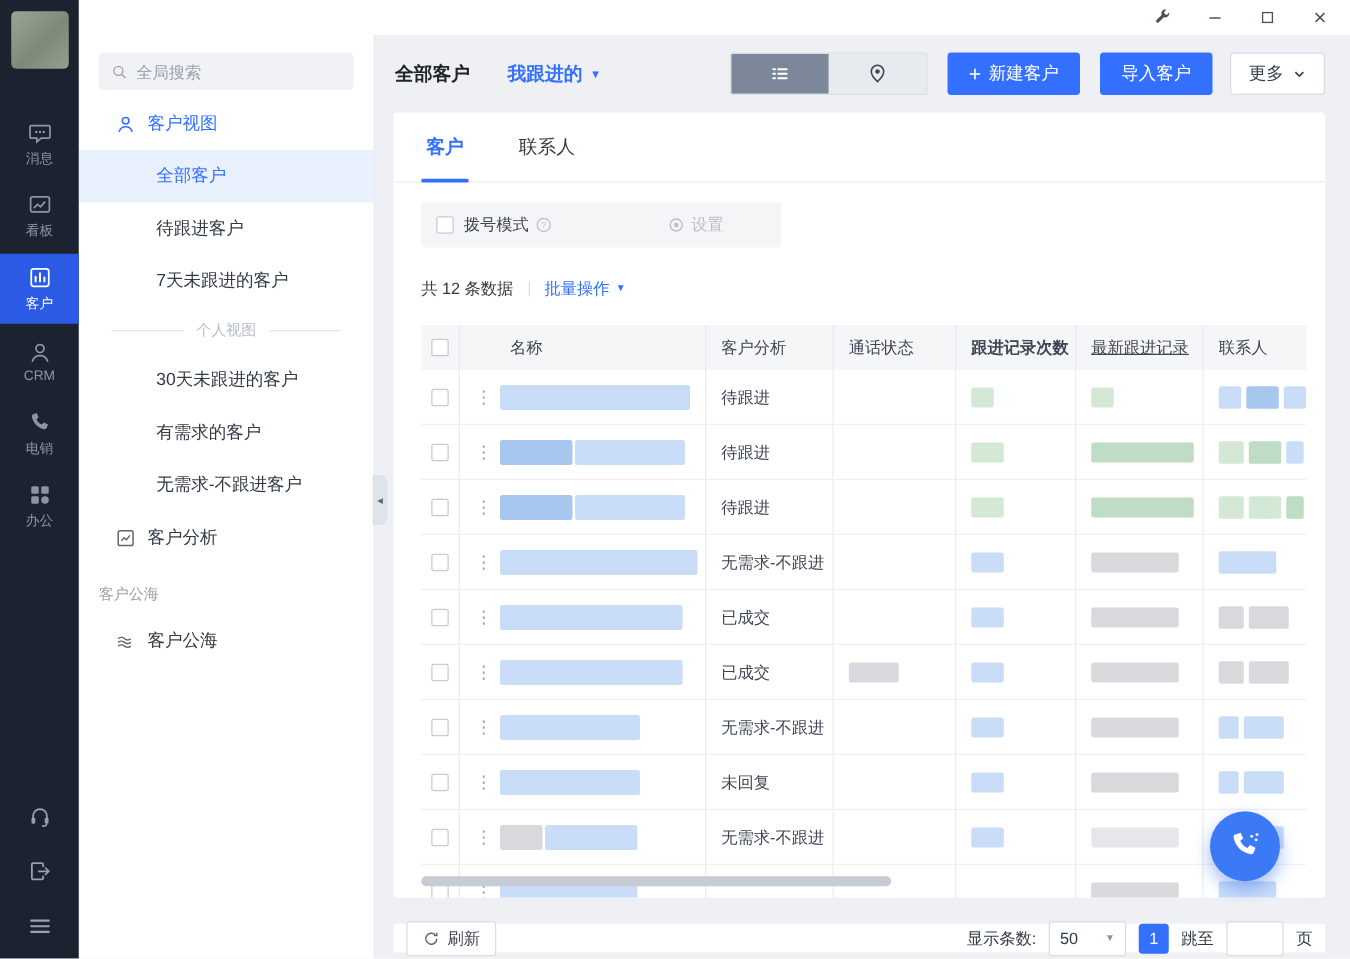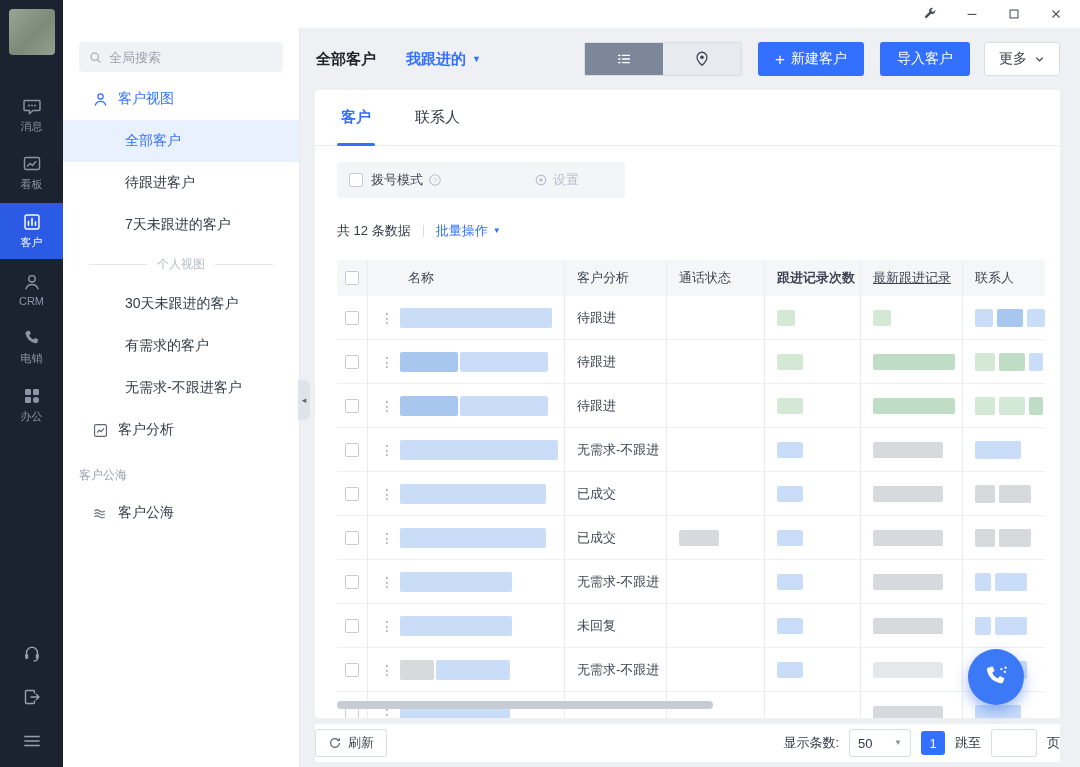--- a/index.html
+++ b/index.html
@@ -97,21 +97,21 @@
   .block{height:16px;border-radius:2px;flex:none;}
   .nblocks{display:flex;gap:2px;margin-left:10px;}
   .nblocks .block{height:20px;}
   .cblocks{display:flex;gap:4px;}
   .cblocks .block{height:18px;}
   .stage-text{white-space:nowrap;}
 
   .hscroll{position:absolute;left:22px;top:611px;width:708px;height:8px;}
   .hscroll .thumb{width:376px;height:8px;border-radius:4px;background:#c7cbd3;cursor:pointer;}
 
-  .footerbar{position:absolute;left:15px;right:20px;bottom:5px;height:38px;background:#fff;display:flex;align-items:center;padding:0 0;border-radius:2px;}
+  .footerbar{position:absolute;left:15px;right:20px;bottom:5px;height:23px;background:#fff;display:flex;align-items:center;padding:0 10px;border-radius:2px;}
   .btn-refresh{height:28px;padding:0 12px;border:1px solid #d8dce3;border-radius:3px;background:#fff;display:flex;align-items:center;gap:6px;font-size:13px;color:#3f4552;cursor:pointer;font-family:inherit;}
   .btn-refresh .icn{width:14px;height:14px;color:#5f6673;}
   .pager{margin-left:auto;display:flex;align-items:center;gap:10px;font-size:13px;color:#333a45;}
   .select{width:62px;height:28px;border:1px solid #d8dce3;border-radius:3px;display:flex;align-items:center;justify-content:space-between;padding:0 8px;cursor:pointer;background:#fff;}
   .select .caret{font-size:8px;color:#8a92a3;}
   .page-box{min-width:24px;height:24px;background:#3370ff;color:#fff;border-radius:3px;display:flex;align-items:center;justify-content:center;font-size:13px;padding:0 6px;cursor:pointer;}
   .jump-input{width:46px;height:28px;border:1px solid #d8dce3;border-radius:3px;outline:none;padding:0 6px;font-size:13px;font-family:inherit;}
 
   .fab{position:absolute;right:56px;bottom:62px;width:56px;height:56px;border-radius:50%;background:#3b79f6;box-shadow:0 6px 14px rgba(45,100,230,.45);display:flex;align-items:center;justify-content:center;cursor:pointer;z-index:9;}
   .fab svg{width:28px;height:28px;}

